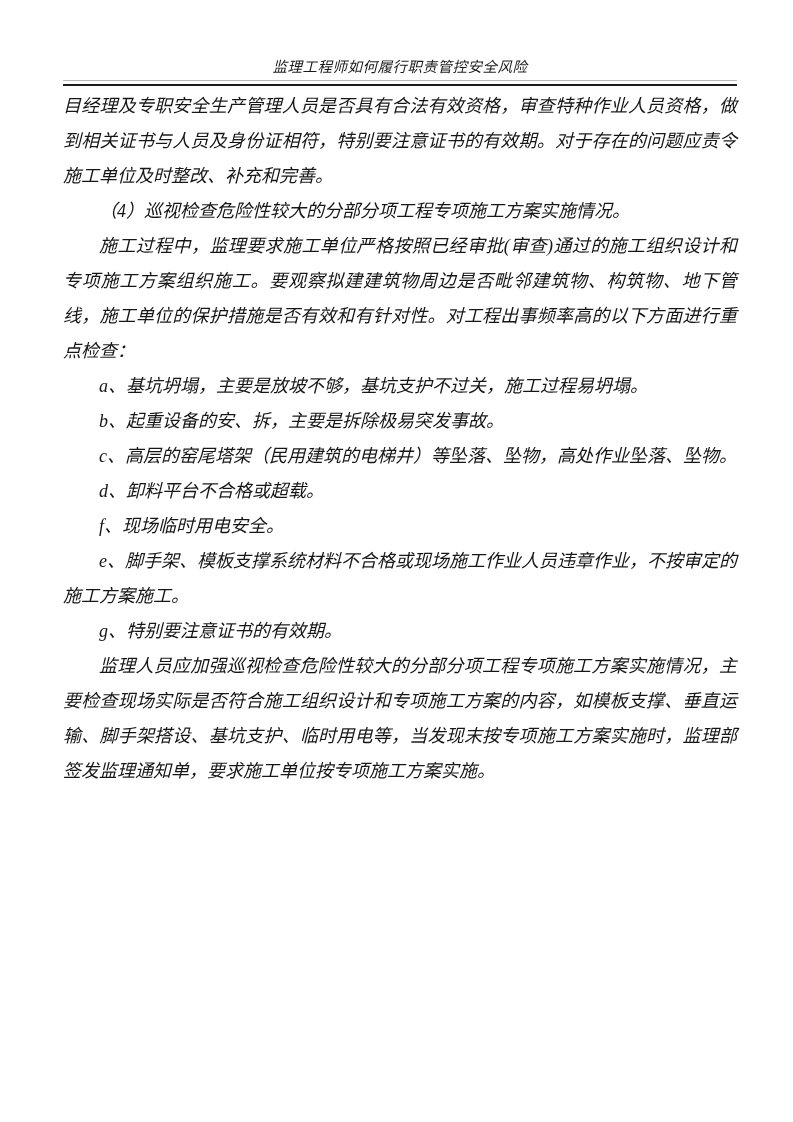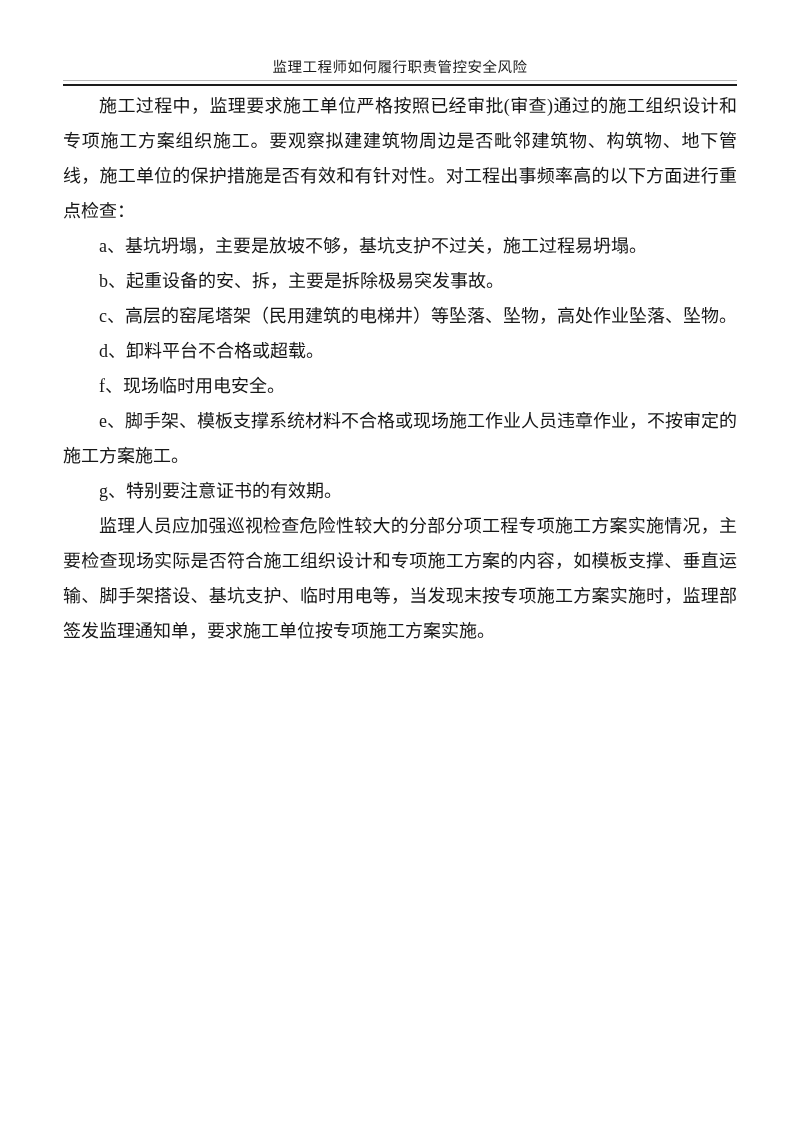--- a/index.html
+++ b/index.html
@@ -8,20 +8,21 @@
     background: #ffffff;
   }
   .page {
     position: relative;
     width: 793px;
     height: 920px;
     background: #ffffff;
     font-family: "Liberation Serif", "DejaVu Serif", serif;
     color: #141414;
     overflow: hidden;
+    font-style: italic;
   }
   .running-title {
     position: absolute;
     top: 55px;
     left: 63px;
     width: 674px;
     text-align: center;
     font-size: 14.5px;
     letter-spacing: 0.5px;
     color: #1a1a1a;
@@ -90,20 +91,22 @@
 </head>
 <body>
 
 <div class="page">
 
   <div class="running-title">监理工程师如何履行职责管控安全风险</div>
 
   <div class="header-rule"></div>
 
   <main class="body-text">
+    <p class="no-indent">目经理及专职安全生产管理人员是否具有合法有效资格，审查特种作业人员资格，做到相关证书与人员及身份证相符，特别要注意证书的有效期。对于存在的问题应责令施工单位及时整改、补充和完善。</p>
+    <p>（4）巡视检查危险性较大的分部分项工程专项施工方案实施情况。</p>
     <p>施工过程中，监理要求施工单位严格按照已经审批(审查)通过的施工组织设计和专项施工方案组织施工。要观察拟建建筑物周边是否毗邻建筑物、构筑物、地下管线，施工单位的保护措施是否有效和有针对性。对工程出事频率高的以下方面进行重点检查：</p>
     <p>a、基坑坍塌，主要是放坡不够，基坑支护不过关，施工过程易坍塌。</p>
     <p>b、起重设备的安、拆，主要是拆除极易突发事故。</p>
     <p>c、高层的窑尾塔架（民用建筑的电梯井）等坠落、坠物，高处作业坠落、坠物。</p>
     <p>d、卸料平台不合格或超载。</p>
     <p>f、现场临时用电安全。</p>
     <p>e、脚手架、模板支撑系统材料不合格或现场施工作业人员违章作业，不按审定的施工方案施工。</p>
     <p>g、特别要注意证书的有效期。</p>
     <p>监理人员应加强巡视检查危险性较大的分部分项工程专项施工方案实施情况，主要检查现场实际是否符合施工组织设计和专项施工方案的内容，如模板支撑、垂直运输、脚手架搭设、基坑支护、临时用电等，当发现末按专项施工方案实施时，监理部签发监理通知单，要求施工单位按专项施工方案实施。</p>
   </main>

